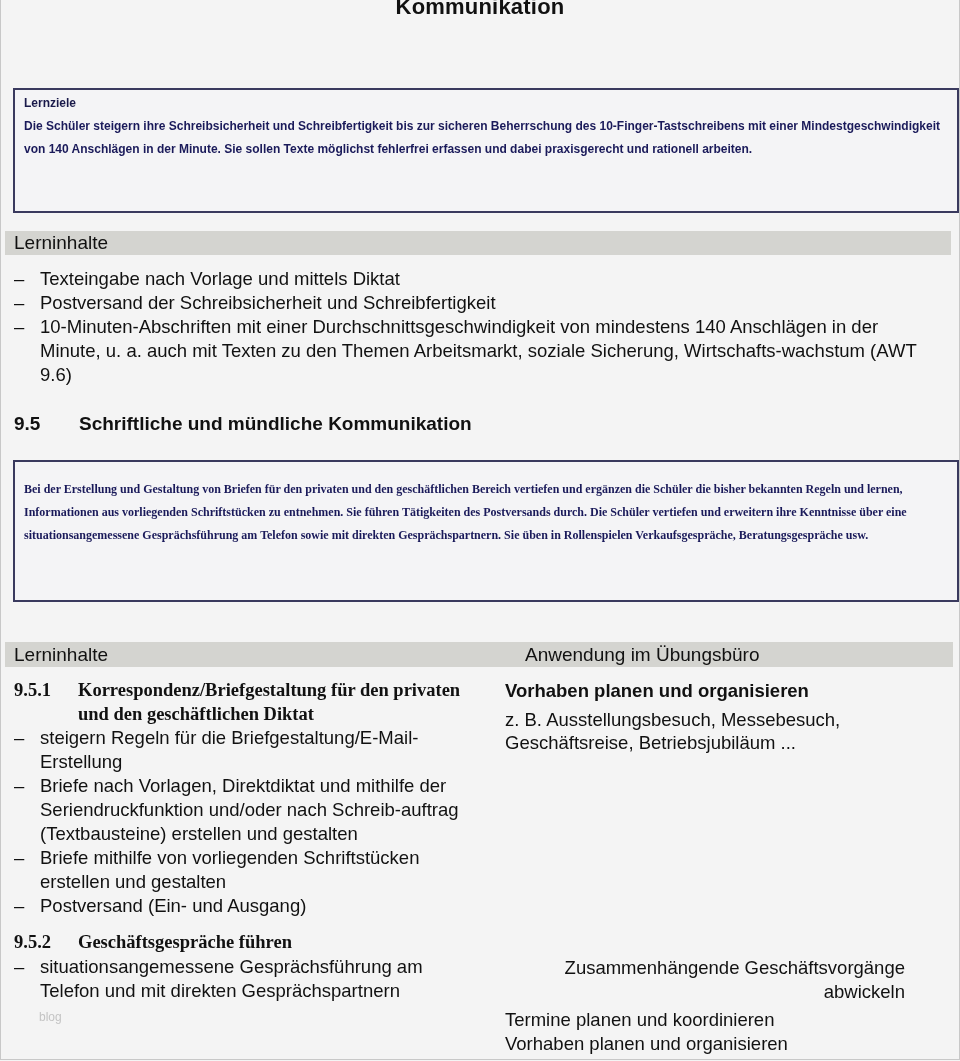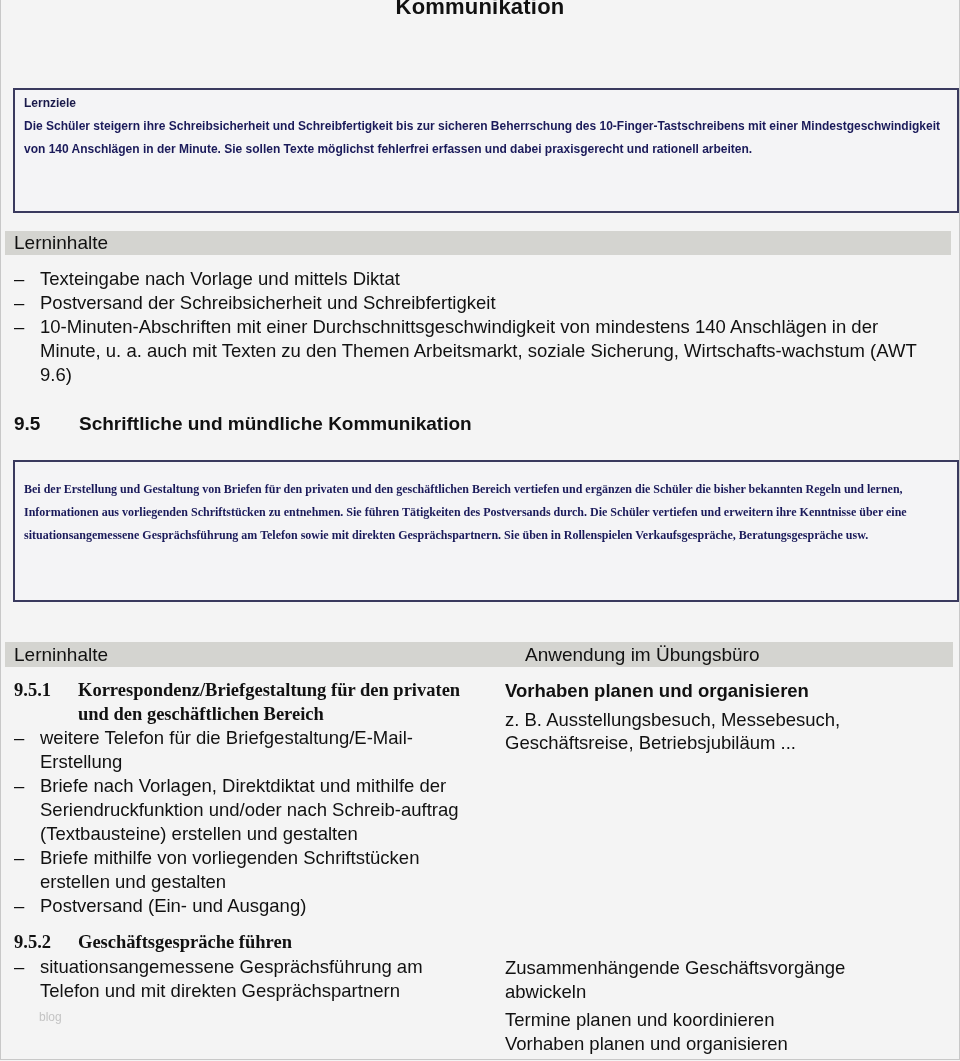--- a/index.html
+++ b/index.html
@@ -90,24 +90,24 @@
   </div>
 
   <div class="table-header" style="top:642px;">
     <span class="col1">Lerninhalte</span>
     <span class="col2">Anwendung im Übungsbüro</span>
   </div>
 
   <div class="col-left" style="top:679px;">
     <div class="sub-heading">
       <span class="num">9.5.1</span>
-      <span>Korrespondenz/Briefgestaltung für den privaten und den geschäftlichen Bereich</span>
+      <span>Korrespondenz/Briefgestaltung für den privaten und den geschäftlichen Diktat</span>
     </div>
     <ul class="list" style="position:static; width:465px;">
-      <li>weitere Telefon für die Briefgestaltung/E-Mail-Erstellung</li>
+      <li>steigern Regeln für die Briefgestaltung/E-Mail-Erstellung</li>
       <li>Briefe nach Vorlagen, Direktdiktat und mithilfe der Seriendruckfunktion und/oder nach Schreib-auftrag (Textbausteine) erstellen und gestalten</li>
       <li>Briefe mithilfe von vorliegenden Schriftstücken erstellen und gestalten</li>
       <li>Postversand (Ein- und Ausgang)</li>
     </ul>
   </div>
 
   <div class="col-right" style="top:679px;">
     <div class="bold" style="margin-bottom:5px;">Vorhaben planen und organisieren</div>
     <div>z. B. Ausstellungsbesuch, Messebesuch, Geschäftsreise, Betriebsjubiläum ...</div>
   </div>
@@ -116,19 +116,19 @@
     <div class="sub-heading">
       <span class="num">9.5.2</span>
       <span>Geschäftsgespräche führen</span>
     </div>
     <ul class="list" style="position:static; width:465px;">
       <li>situationsangemessene Gesprächsführung am Telefon und mit direkten Gesprächspartnern</li>
     </ul>
   </div>
 
   <div class="col-right" style="top:956px; width:400px;">
-    <div style="margin-bottom:5px;">Zusammenhängende Geschäftsvorgänge abwickeln</div>
+    <div style="margin-bottom:5px;text-align:right;">Zusammenhängende Geschäftsvorgänge abwickeln</div>
     <div style="">Termine planen und koordinieren</div>
     <div>Vorhaben planen und organisieren</div>
   </div>
 
   <div class="watermark">blog</div>
 </div>
 
 </body></html>

